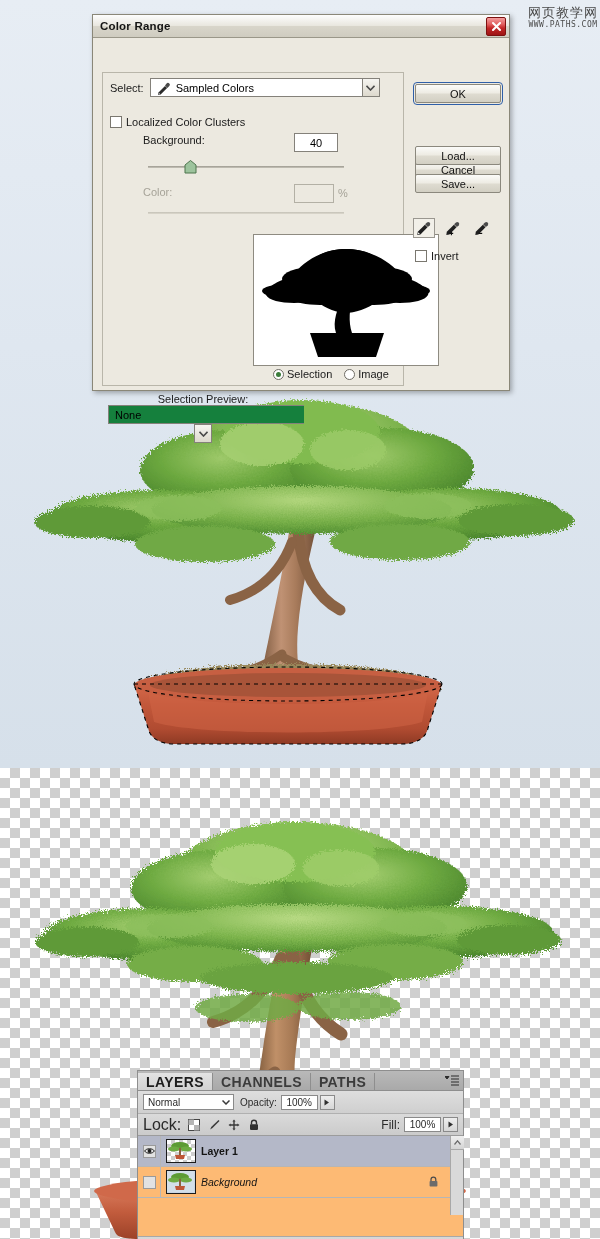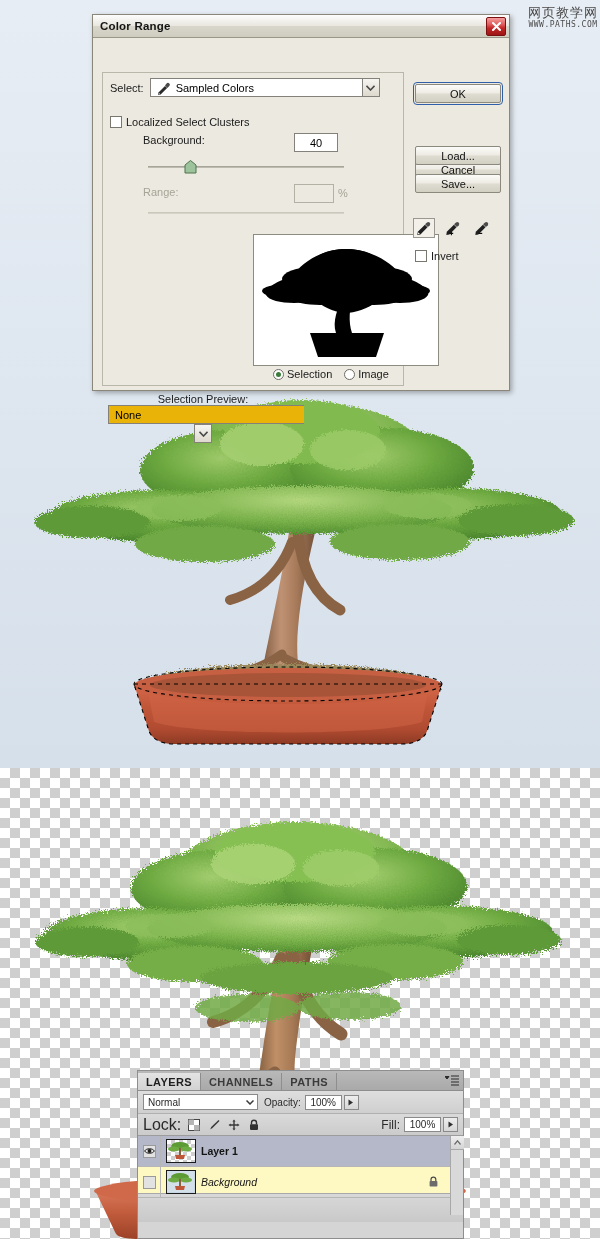--- a/index.html
+++ b/index.html
@@ -106,21 +106,21 @@
   #radio-row{position:absolute;left:180px;top:330px;display:flex;align-items:flex-end;gap:12px;}
   .radio-item{display:flex;align-items:center;cursor:pointer;}
   .rad{
     width:11px;height:11px;border-radius:50%;background:#fff;border:1px solid #6f6c65;
     box-sizing:border-box;margin-right:3px;display:flex;align-items:center;justify-content:center;flex:none;
   }
   .rad.on::after{content:"";width:5px;height:5px;border-radius:50%;background:#3c7d3c;}
 
   #row-selprev{position:absolute;left:9px;top:355px;display:flex;align-items:center;flex-direction:column;}
   #selprev-select{
-    width:196px;height:19px;background:#eab308;border:1px solid #84817a;border-right:none;
+    width:196px;height:19px;background:#15803d;border:1px solid #84817a;border-right:none;
     display:flex;align-items:center;box-sizing:border-box;margin-left:6px;cursor:pointer;
   }
   #selprev-select .sel-text{padding-left:6px;font-size:11px;}
 
   
   .btn{
     position:absolute;left:322px;width:86px;height:19px;
     background:linear-gradient(180deg,#fbfbf9 0%,#eeece4 45%,#dedbd0 55%,#d2cfc3 100%);
     border:1px solid #8b887d;border-radius:2px;
     font-size:11px;display:flex;align-items:center;justify-content:center;
@@ -146,35 +146,35 @@
     background:#d5d5d5;border:1px solid #8e8e8e;
     font-size:10px;color:#2a2a2a;box-sizing:border-box;
   }
   #lp-tabs{
     height:19px;display:flex;align-items:flex-end;position:relative;
     background:linear-gradient(180deg,#b9b9b9,#a9a9a9);
     border-bottom:1px solid #8e8e8e;
   }
   .lp-tab{
     height:17px;padding:0 8px;display:flex;align-items:center;
-    font-size:11px;font-weight:bold;letter-spacing:.4px;color:#3b3b3b;
+    font-size:14px;font-weight:bold;letter-spacing:.4px;color:#3b3b3b;
     border-right:1px solid #8e8e8e;cursor:pointer;
   }
   .lp-tab.active{background:linear-gradient(180deg,#e3e3e3,#d2d2d2);color:#1d1d1d;}
   #lp-menu{
     position:absolute;right:4px;top:3px;width:14px;height:12px;cursor:pointer;
     display:flex;align-items:center;justify-content:center;
   }
   #lp-blendrow{
     height:22px;display:flex;align-items:center;padding:0 5px;
     background:linear-gradient(180deg,#dedede,#cfcfcf);
     border-bottom:1px solid #b0b0b0;
   }
   .mini-select{
-    width:115px;height:16px;background:#fff;border:1px solid #8a8a8a;
+    width:91px;height:16px;background:#fff;border:1px solid #8a8a8a;
     display:flex;align-items:center;box-sizing:border-box;cursor:pointer;
   }
   .mini-select .ms-txt{flex:1;padding-left:4px;font-size:10px;}
   .mini-arrow{width:14px;height:14px;display:flex;align-items:center;justify-content:center;}
   .num-field{
     width:37px;height:15px;background:#fff;border:1px solid #8a8a8a;
     display:flex;align-items:center;justify-content:center;font-size:10px;
     box-sizing:border-box;cursor:text;
   }
   .tri-btn{
@@ -182,21 +182,21 @@
     border:1px solid #8a8a8a;box-sizing:border-box;margin-left:2px;
     display:flex;align-items:center;justify-content:center;cursor:pointer;
   }
   #lp-lockrow{
     height:21px;display:flex;align-items:center;padding:0 5px;
     background:linear-gradient(180deg,#dadada,#cbcbcb);
     border-bottom:1px solid #9c9c9c;
   }
   .lock-icons{display:flex;align-items:center;gap:7px;margin-left:6px;}
   .lock-ic{width:13px;height:13px;display:flex;align-items:center;justify-content:center;cursor:pointer;}
-  #lp-list{position:relative;background:#fef9c3;height:57px;}
+  #lp-list{position:relative;background:#fdba74;height:100px;}
   .layer-row{
     height:31px;display:flex;align-items:center;border-bottom:1px solid #b6b6b6;
     box-sizing:border-box;cursor:pointer;position:relative;
   }
   .layer-row.selected{background:#b4b8c8;}
   .eye-cell{width:22px;height:31px;display:flex;align-items:center;justify-content:center;
     border-right:1px solid #b6b6b6;flex:none;cursor:pointer;}
   .eye-box{width:13px;height:13px;border:1px solid #9a9a9a;background:#e2e2e2;box-sizing:border-box;
     display:flex;align-items:center;justify-content:center;}
   .thumb-cell{width:40px;display:flex;align-items:center;justify-content:center;flex:none;}
@@ -424,38 +424,38 @@
       </div>
       <div class="select-arrow">
         <svg width="9" height="6" viewBox="0 0 9 6">
             <path d="M0.5 0.8 L4.5 5 L8.5 0.8" stroke="#4a4a4a" stroke-width="1.6" fill="none"></path>
           </svg>
       </div>
     </div>
 
     <div class="row" id="row-lcc">
       <span class="chk"></span>
-      <span class="lbl">Localized Select Clusters</span>
+      <span class="lbl">Localized Color Clusters</span>
     </div>
 
     <div class="row" id="row-fuzz">
       <span class="lbl">Background:</span>
     </div>
     <div id="fuzz-field">40</div>
     <div id="fuzz-slider">
       <div id="fuzz-track"></div>
       <div id="fuzz-thumb">
         <svg width="13" height="14" viewBox="0 0 13 14">
           <path d="M6.5 0.5 L12 5 L12 13 L1 13 L1 5 Z" fill="#9dc39d" stroke="#4d744d" stroke-width="1"></path>
         </svg>
       </div>
     </div>
 
     <div class="row" id="row-range">
-      <span class="lbl dis">Range:</span>
+      <span class="lbl dis">Color:</span>
     </div>
     <div id="range-field"></div>
     <div id="range-pct">%</div>
     <div id="range-slider"></div>
 
     <div id="preview-box">
       <svg viewBox="0 0 186 132" width="186" height="132">
         <g fill="#000">
           <path d="M92 14 C70 14 48 26 38 42 C22 46 10 54 12 60 C16 68 40 70 62 66
                    C72 74 84 78 92 78 C100 78 114 74 124 66 C146 70 170 68 174 60

